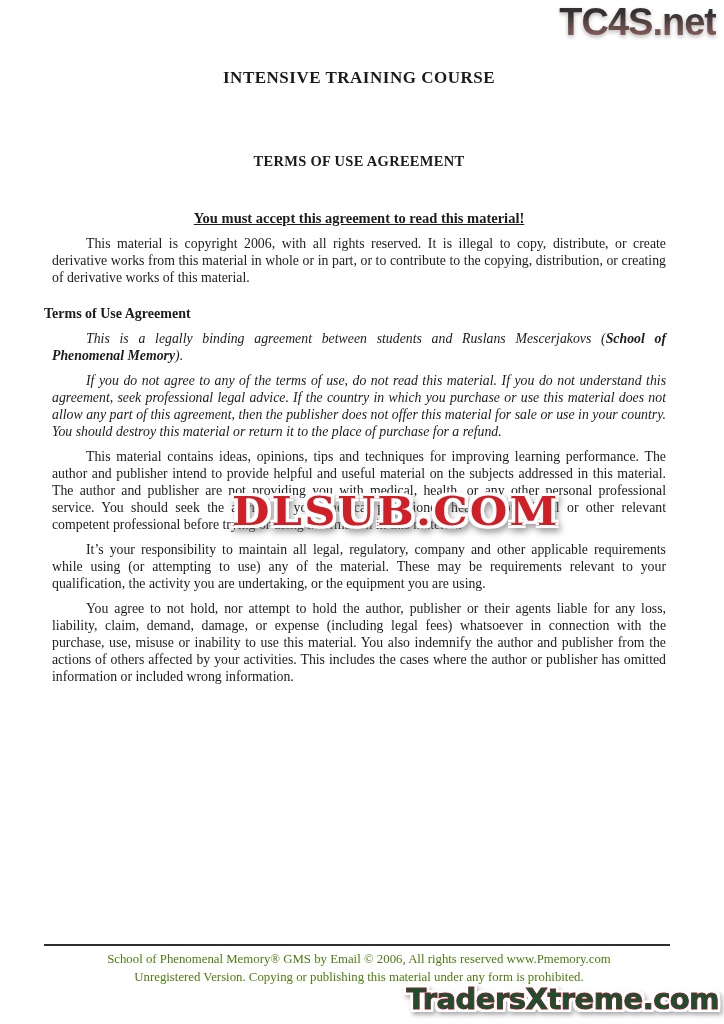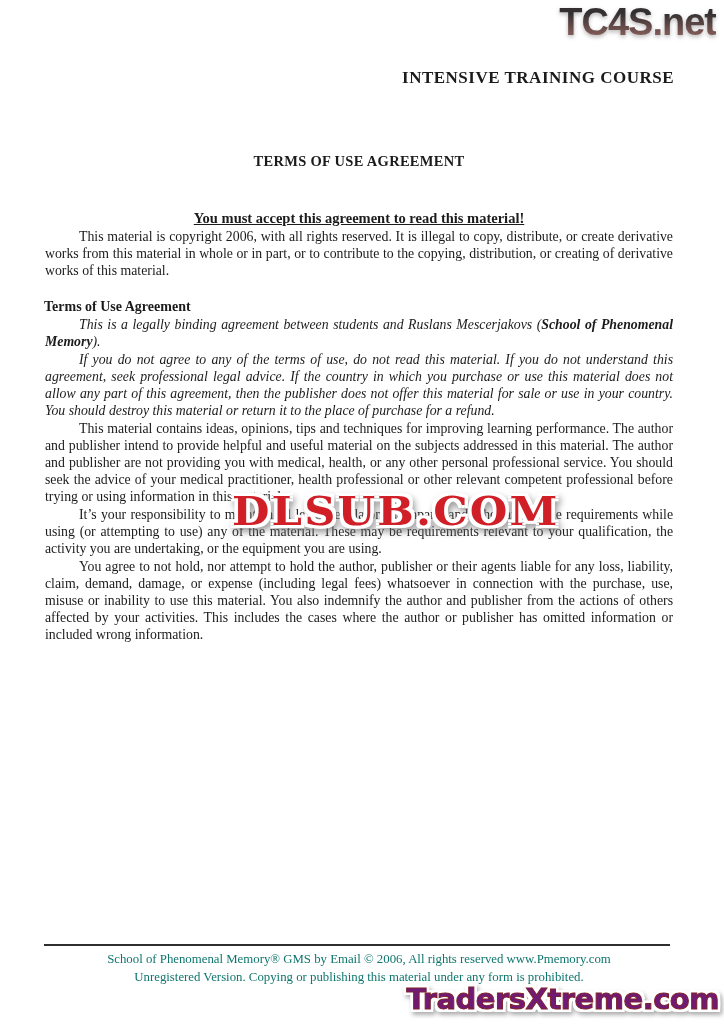--- a/index.html
+++ b/index.html
@@ -6,33 +6,33 @@
   body{
     width:724px;height:1024px;position:relative;overflow:hidden;
     background:#ffffff;
     font-family:"Liberation Serif", serif;
     color:#1b1b1b;
   }
   .doc{
     position:absolute;left:44px;right:50px;top:0;
   }
   .title{
-    margin-top:68px;text-align:right;font-weight:bold;
+    margin-top:68px;text-align:center;font-weight:bold;
     font-size:17px;line-height:20px;letter-spacing:.5px;
   }
   .subtitle{
     margin-top:64px;text-align:center;font-weight:bold;
     font-size:14.5px;line-height:18px;letter-spacing:.3px;
   }
   .accept{
     margin-top:39px;text-align:center;font-weight:bold;
     font-size:14.5px;line-height:18px;text-decoration:underline;
   }
   p.body-par{
-    margin:1px;text-align:justify;text-indent:34px;
+    margin:8px;text-align:justify;text-indent:34px;
     font-size:13.8px;line-height:17px;
   }
   .p-copyright{margin-top:50px;}
   .section-heading{
     margin-top:19px;font-weight:bold;font-size:14px;line-height:17px;
   }
   .p-binding{margin-top:17px;font-style:italic;}
   .p-agree{margin-top:16px;font-style:italic;}
   .p-keyterms{margin-top:16px;}
   .p-contains{margin-top:16px;}
@@ -40,21 +40,21 @@
   .p-liability{margin-top:16px;}
   .bold{font-weight:bold;}
 
   
   .footer-rule{
     position:absolute;left:44px;width:626px;top:944px;
     border:none;border-top:2px solid #2e2e2e;margin:0;
   }
   .footer-text{
     position:absolute;left:44px;right:50px;top:950px;
-    text-align:center;color:#0f766e;
+    text-align:center;color:#4d7c0f;
     font-size:12.8px;line-height:18px;
   }
 
   
   .wm-tc4s{
     position:absolute;top:0;right:8px;
     font-family:"Liberation Sans", sans-serif;font-weight:bold;
     font-size:38px;line-height:44px;letter-spacing:-1px;
     background:linear-gradient(#343031 30%, #9a6a64 95%);
     -webkit-background-clip:text;background-clip:text;color:transparent;
@@ -70,21 +70,21 @@
     text-shadow:
       -3px -3px 0 #fff, 3px -3px 0 #fff, -3px 3px 0 #fff, 3px 3px 0 #fff,
       -3px 0 0 #fff, 3px 0 0 #fff, 0 -3px 0 #fff, 0 3px 0 #fff;
     filter:drop-shadow(2px 4px 3px rgba(110,110,110,.65));
     white-space:nowrap;
   }
   .wm-traders{
     position:absolute;top:982px;right:5px;
     font-family:"DejaVu Sans", sans-serif;font-weight:bold;
     font-size:29px;line-height:34px;letter-spacing:-.5px;
-    color:#701a75;
+    color:#14532d;
     -webkit-text-stroke:1px #7e2129;
     text-shadow:
       -3px -3px 0 #fff, 3px -3px 0 #fff, -3px 3px 0 #fff, 3px 3px 0 #fff,
       -3px 0 0 #fff, 3px 0 0 #fff, 0 -3px 0 #fff, 0 3px 0 #fff;
     filter:drop-shadow(2px 3px 2px rgba(120,120,120,.6));
     white-space:nowrap;
   }
 </style>
 </head>
 <body>

